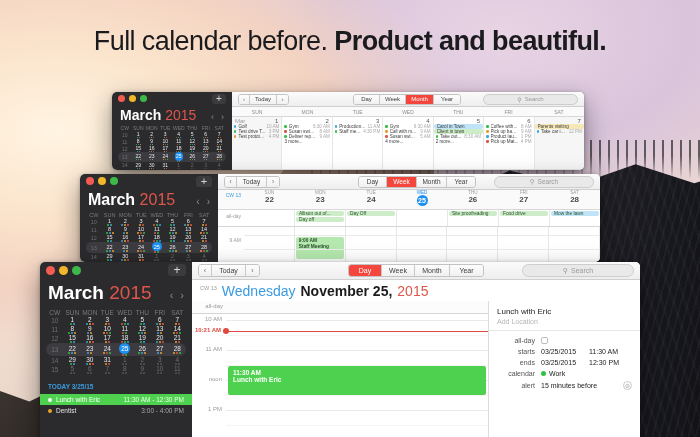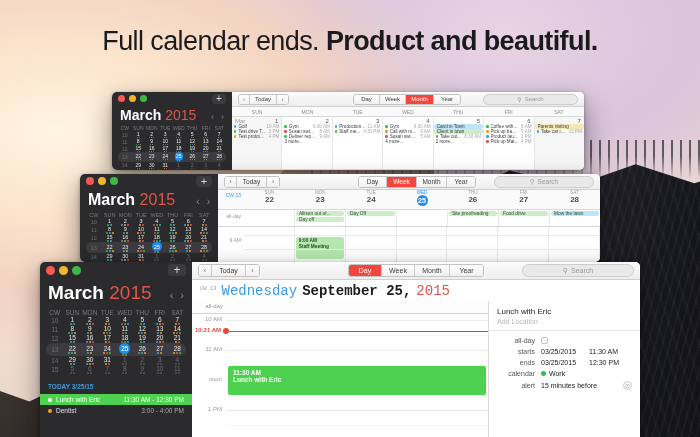--- a/index.html
+++ b/index.html
@@ -216,21 +216,21 @@
   <div class="wp-sky"></div>
   <div class="wp-ridge"></div>
   <div class="wp-cliff">
     <div class="wp-cliff-tex"></div>
   </div>
   <div class="wp-trees"></div>
   <div class="wp-lowrock"></div>
 </div>
 
 <div id="headline">
-  <span class="light">Full calendar ends.</span>
+  <span class="light">Full calendar before.</span>
   <span class="bold">Product and beautiful.</span>
 </div>
 
 <div class="win" id="winMonth" style="left:112px; top:92px; width:472px; height:78px;">
   <div class="sidebar" style="width:120px;">
     <div class="sb-titlebar" style="height:13px;">
       <div class="lights">
         <i class="l-red" style="width:7px;height:7px;"></i>
         <i class="l-yel" style="width:7px;height:7px;"></i>
         <i class="l-grn" style="width:7px;height:7px;"></i>
@@ -1187,24 +1187,24 @@
         <div style="width:33px;">Week</div>
         <div style="width:35px;">Month</div>
         <div style="width:33px;">Year</div>
       </div>
       <div class="search" style="height:13px;width:112px;font-size:7px;">
         <span>⚲</span>
         <span>Search</span>
       </div>
     </div>
 
-    <div class="day-title" style="padding-left:8px;font-family:Liberation Mono, monospace;">
+    <div class="day-title" style="padding-left:8px;">
       <span class="cw" style="font-size:5.5px; align-self:flex-start; margin-top:2px;">CW 13</span>
       <span class="wd" style="font-size:14px;">Wednesday</span>
-      <span class="md" style="font-size:14px;">September 25,</span>
+      <span class="md" style="font-size:14px;">November 25,</span>
       <span class="yr" style="font-size:14px;">2015</span>
     </div>
 
     <div class="dv-wrap">
       <div class="dv-cal">
         <div class="dv-allday" style="height:13px;">
           <div class="wk-gutter" style="width:34px;font-size:6px;padding-top:2px;">all-day</div>
           <div style="flex:1 1 auto;"></div>
         </div>
         <div class="dv-body" id="dayBody">

